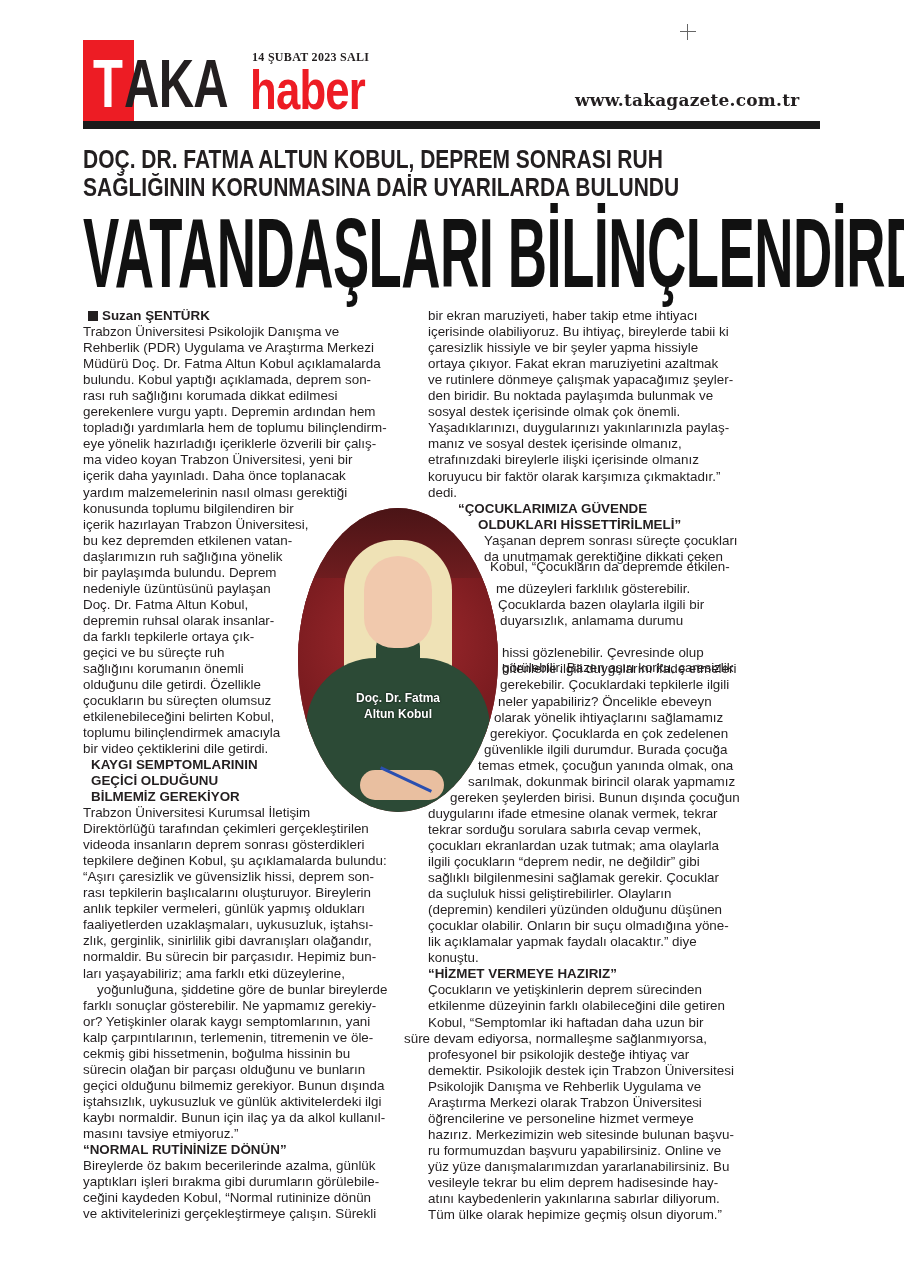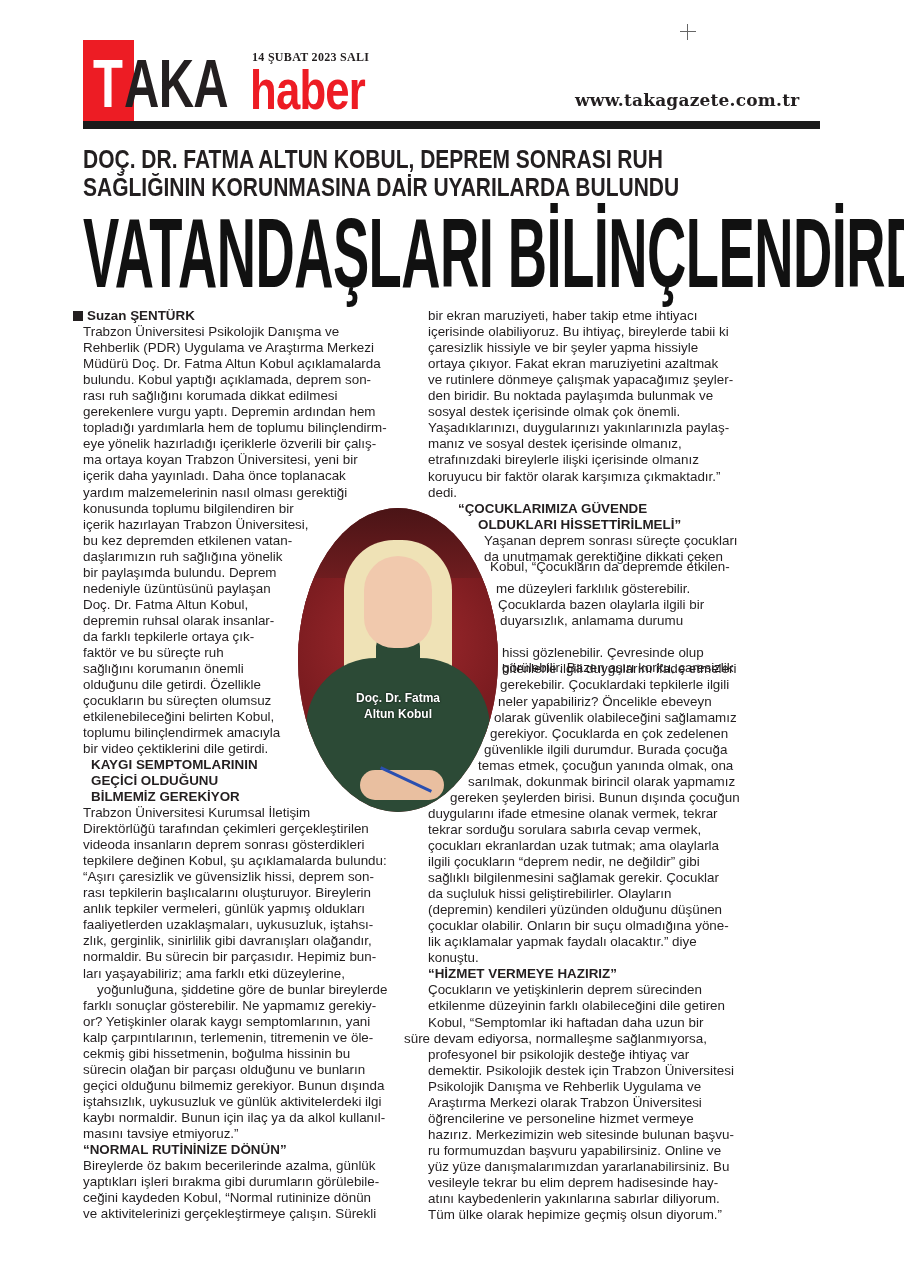--- a/index.html
+++ b/index.html
@@ -66,42 +66,42 @@
   <div class="face"></div>
   <div class="hands"></div>
   <div class="pen"></div>
   <div class="caption">
     <div>Doç. Dr. Fatma</div>
     <div>Altun Kobul</div>
   </div>
 </div>
 
 <div id="body-text">
-  <div class="line b" style="left:73px;top:308px;"><span class="byline-square"></span><span>Suzan ŞENTÜRK</span></div>
+  <div class="line b" style="left:88px;top:308px;"><span class="byline-square"></span><span>Suzan ŞENTÜRK</span></div>
 <div class="line" style="left: 83px; top: 324px;">  Trabzon Üniversitesi Psikolojik Danışma ve</div>
     <div class="line" style="left: 83px; top: 340.05px;">Rehberlik (PDR) Uygulama ve Araştırma Merkezi</div>
     <div class="line" style="left: 83px; top: 356.1px;">Müdürü Doç. Dr. Fatma Altun Kobul açıklamalarda</div>
     <div class="line" style="left: 83px; top: 372.15px;">bulundu. Kobul yaptığı açıklamada, deprem son-</div>
     <div class="line" style="left: 83px; top: 388.2px;">rası ruh sağlığını korumada dikkat edilmesi</div>
     <div class="line" style="left: 83px; top: 404.25px;">gerekenlere vurgu yaptı.  Depremin ardından hem</div>
     <div class="line" style="left: 83px; top: 420.3px;">topladığı yardımlarla hem de toplumu bilinçlendirm-</div>
     <div class="line" style="left: 83px; top: 436.35px;">eye yönelik hazırladığı içeriklerle özverili bir çalış-</div>
-    <div class="line" style="left: 83px; top: 452.4px;">ma ortaya koyan Trabzon Üniversitesi, yeni bir</div>
+    <div class="line" style="left: 83px; top: 452.4px;">ma video koyan Trabzon Üniversitesi, yeni bir</div>
     <div class="line" style="left: 83px; top: 468.45px;">içerik daha yayınladı. Daha önce toplanacak</div>
     <div class="line" style="left: 83px; top: 484.5px;">yardım malzemelerinin nasıl olması gerektiği</div>
     <div class="line" style="left: 83px; top: 500.55px;">konusunda toplumu bilgilendiren bir</div>
     <div class="line" style="left: 83px; top: 516.6px;">içerik hazırlayan Trabzon Üniversitesi,</div>
     <div class="line" style="left: 83px; top: 532.65px;">bu kez depremden etkilenen vatan-</div>
     <div class="line" style="left: 83px; top: 548.7px;">daşlarımızın ruh sağlığına yönelik</div>
     <div class="line" style="left: 83px; top: 564.75px;">bir paylaşımda bulundu.  Deprem</div>
     <div class="line" style="left: 83px; top: 580.8px;">nedeniyle üzüntüsünü paylaşan</div>
     <div class="line" style="left: 83px; top: 596.85px;">Doç. Dr. Fatma Altun Kobul,</div>
     <div class="line" style="left: 83px; top: 612.9px;">depremin ruhsal olarak insanlar-</div>
     <div class="line" style="left: 83px; top: 628.95px; text-align: center;">da farklı tepkilerle ortaya çık-</div>
-    <div class="line" style="left: 83px; top: 645px;">faktör ve bu süreçte ruh</div>
+    <div class="line" style="left: 83px; top: 645px;">geçici ve bu süreçte ruh</div>
     <div class="line" style="left: 83px; top: 661.05px;">sağlığını korumanın önemli</div>
     <div class="line" style="left: 83px; top: 677.1px;">olduğunu dile getirdi. Özellikle</div>
     <div class="line" style="left: 83px; top: 693.15px;">çocukların bu süreçten olumsuz</div>
     <div class="line" style="left: 83px; top: 709.2px;">etkilenebileceğini belirten Kobul,</div>
     <div class="line" style="left: 83px; top: 725.25px;">toplumu bilinçlendirmek amacıyla</div>
     <div class="line" style="left: 83px; top: 741.3px;">bir video çektiklerini dile getirdi.</div>
     <div class="line b" style="left: 91px; top: 757px;">KAYGI SEMPTOMLARININ</div>
     <div class="line b" style="left: 91px; top: 773.05px;">GEÇİCİ OLDUĞUNU</div>
     <div class="line b" style="left: 91px; top: 789.1px;"> BİLMEMİZ GEREKİYOR</div>
     <div class="line" style="left: 83px; top: 805px;">  Trabzon Üniversitesi Kurumsal İletişim</div>
@@ -148,21 +148,21 @@
     <div class="line" style="left: 484px; top: 549.05px;">da unutmamak gerektiğine dikkati çeken</div>
     <div class="line" style="left: 490px; top: 559px; text-align: center;">Kobul, “Çocukların da depremde etkilen-</div>
     <div class="line" style="left: 496px; top: 581.15px;">me düzeyleri farklılık gösterebilir.</div>
     <div class="line" style="left: 498px; top: 597.2px; text-align: center;">Çocuklarda bazen olaylarla ilgili bir</div>
     <div class="line" style="left: 500px; top: 613.25px;">duyarsızlık, anlamama durumu</div>
     <div class="line" style="left: 502px; top: 660px;">görülebilir. Bazen aşırı korku, çaresizlik</div>
     <div class="line" style="left: 502px; top: 645.35px;">hissi gözlenebilir. Çevresinde olup</div>
     <div class="line" style="left: 502px; top: 661.4px;">bitenlerle ilgili duygularını ifade etmeleri</div>
     <div class="line" style="left: 500px; top: 677.45px;">gerekebilir. Çocuklardaki tepkilerle ilgili</div>
     <div class="line" style="left: 498px; top: 693.5px;">neler yapabiliriz? Öncelikle ebeveyn</div>
-    <div class="line" style="left: 494px; top: 709.55px;">olarak güvenlik olabileceğini sağlamamız</div>
+    <div class="line" style="left: 494px; top: 709.55px;">olarak yönelik ihtiyaçlarını sağlamamız</div>
     <div class="line" style="left: 490px; top: 725.6px;">gerekiyor. Çocuklarda en çok zedelenen</div>
     <div class="line" style="left: 484px; top: 741.65px;">güvenlikle ilgili durumdur. Burada çocuğa</div>
     <div class="line" style="left: 478px; top: 757.7px;">temas etmek, çocuğun yanında olmak, ona</div>
     <div class="line" style="left: 468px; top: 773.75px;">sarılmak, dokunmak birincil olarak yapmamız</div>
     <div class="line" style="left: 450px; top: 789.8px;">gereken şeylerden birisi. Bunun dışında çocuğun</div>
     <div class="line" style="left: 428px; top: 805.85px;">duygularını ifade etmesine olanak vermek, tekrar</div>
     <div class="line" style="left: 428px; top: 821.9px;">tekrar sorduğu sorulara sabırla cevap vermek,</div>
     <div class="line" style="left: 428px; top: 837.95px;">çocukları ekranlardan uzak tutmak; ama olaylarla</div>
     <div class="line" style="left: 428px; top: 854px;">ilgili çocukların “deprem nedir, ne değildir” gibi</div>
     <div class="line" style="left: 428px; top: 870.05px;">sağlıklı bilgilenmesini sağlamak gerekir. Çocuklar</div>

